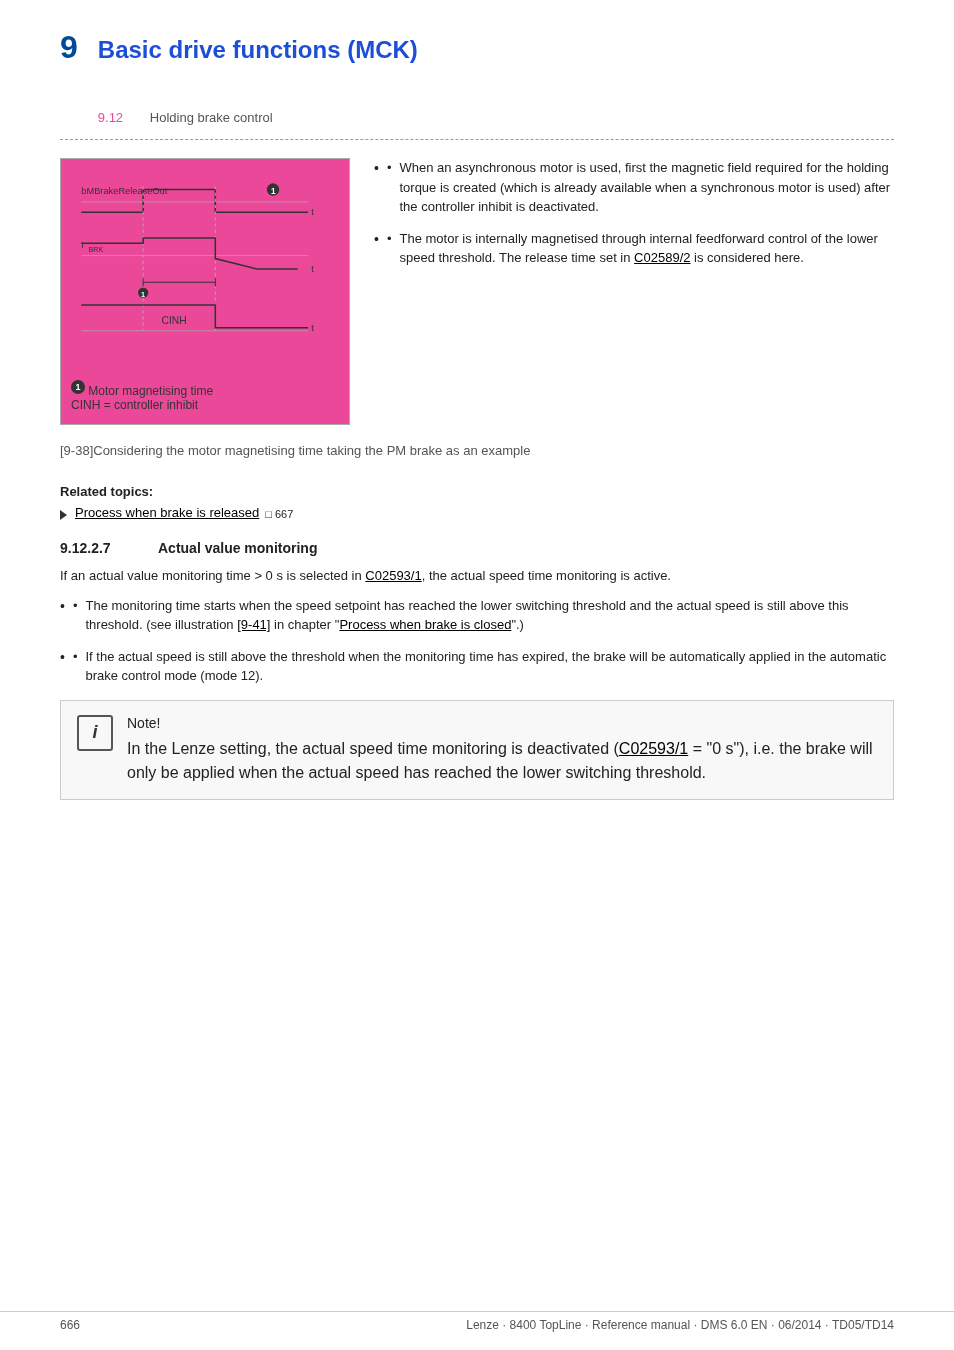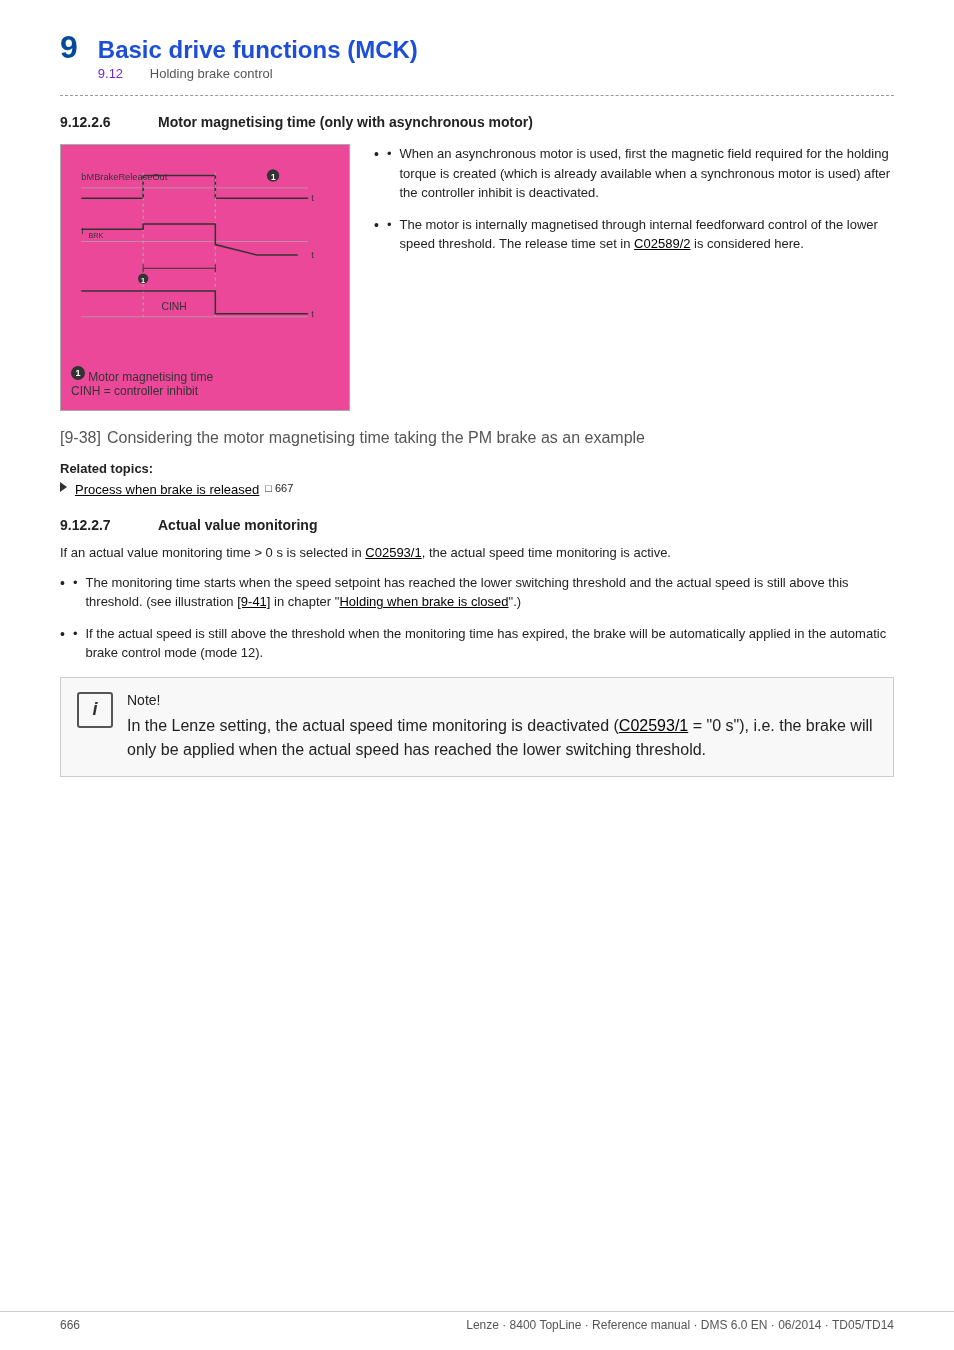--- a/index.html
+++ b/index.html
@@ -36,26 +36,27 @@
       color: #1d4ed8;
       padding-top: 6px;
     }
     .header-sub {
       display: flex;
       align-items: baseline;
       margin-top: 2px;
     }
     .header-sub-number {
       font-size: 13px;
-      color: #6d28d9;
+      color: #ec4899;
       min-width: 52px;
     }
     .header-sub-title {
       font-size: 13px;
       color: #555;
+      margin-top: 44px;
     }
     .divider {
       border: none;
       border-top: 1.5px dashed #999;
       margin: 14px 0 18px 0;
     }
     .section-title {
       font-size: 14px;
       font-weight: bold;
       margin-bottom: 14px;
@@ -108,41 +109,40 @@
     .link {
       color: #000000;
       text-decoration: underline;
       cursor: pointer;
     }
     .legend-item {
       font-size: 12px;
       color: #333;
     }
     .figure-caption {
-      font-size: 16px;
+      font-size: 13px;
       color: #555;
-      margin-bottom: 14px;
-      display: flex;
-      gap: 6px;
+      margin-bottom: 26px;
+      display: flex;
     }
     .figure-number {
       font-weight: normal;
       color: #555;
     }
     .related-topics {
       margin-bottom: 20px;
     }
     .related-topics-title {
       font-weight: bold;
       font-size: 13px;
       margin-bottom: 6px;
     }
     .related-item {
       display: flex;
-      align-items: flex-start;
+      align-items: flex-end;
       gap: 6px;
       font-size: 13px;
     }
     .triangle {
       display: inline-block;
       width: 0;
       height: 0;
       border-top: 5px solid transparent;
       border-bottom: 5px solid transparent;
       border-left: 7px solid #333;
@@ -235,24 +235,20 @@
       <div class="header-sub">
         <span class="header-sub-number">9.12</span>
         <span class="header-sub-title">Holding brake control</span>
       </div>
     </div>
   </div>
 
   <hr class="divider">
 
   <div>
-    <div class="section-title">
-      <span class="section-number">9.12.2.6</span>
-      <span>Motor magnetising time (only with asynchronous motor)</span>
-    </div>
 
     <div class="content-area">
 
       <div>
         <div class="diagram-box">
           <svg class="diagram-svg" viewBox="0 0 260 200" xmlns="http://www.w3.org/2000/svg">
 
             <text x="10" y="22" font-size="9" fill="#333">bMBrakeReleaseOut</text>
 
             <circle cx="196" cy="18" r="6" fill="#333"></circle>
@@ -332,21 +328,21 @@
     </div>
 
     <div class="body-text">
       If an actual value monitoring time &gt; 0 s is selected in <a class="link">C02593/1</a>, the actual speed time monitoring is active.
     </div>
 
     <div class="bullet-list">
       <ul>
         <li>
           <span>•</span>
-          <span>The monitoring time starts when the speed setpoint has reached the lower switching threshold and the actual speed is still above this threshold. (see illustration <a class="link">[9-41]</a> in chapter "<a class="link">Holding when brake is closed</a>".)</span>
+          <span>The monitoring time starts when the speed setpoint has reached the lower switching threshold and the actual speed is still above this threshold. (see illustration <a class="link">[9-41]</a> in chapter "<a class="link">Process when brake is closed</a>".)</span>
         </li>
         <li>
           <span>•</span>
           <span>If the actual speed is still above the threshold when the monitoring time has expired, the brake will be automatically applied in the automatic brake control mode (mode 12).</span>
         </li>
       </ul>
     </div>
 
     <div class="note-box">
       <div class="note-icon">i</div>

